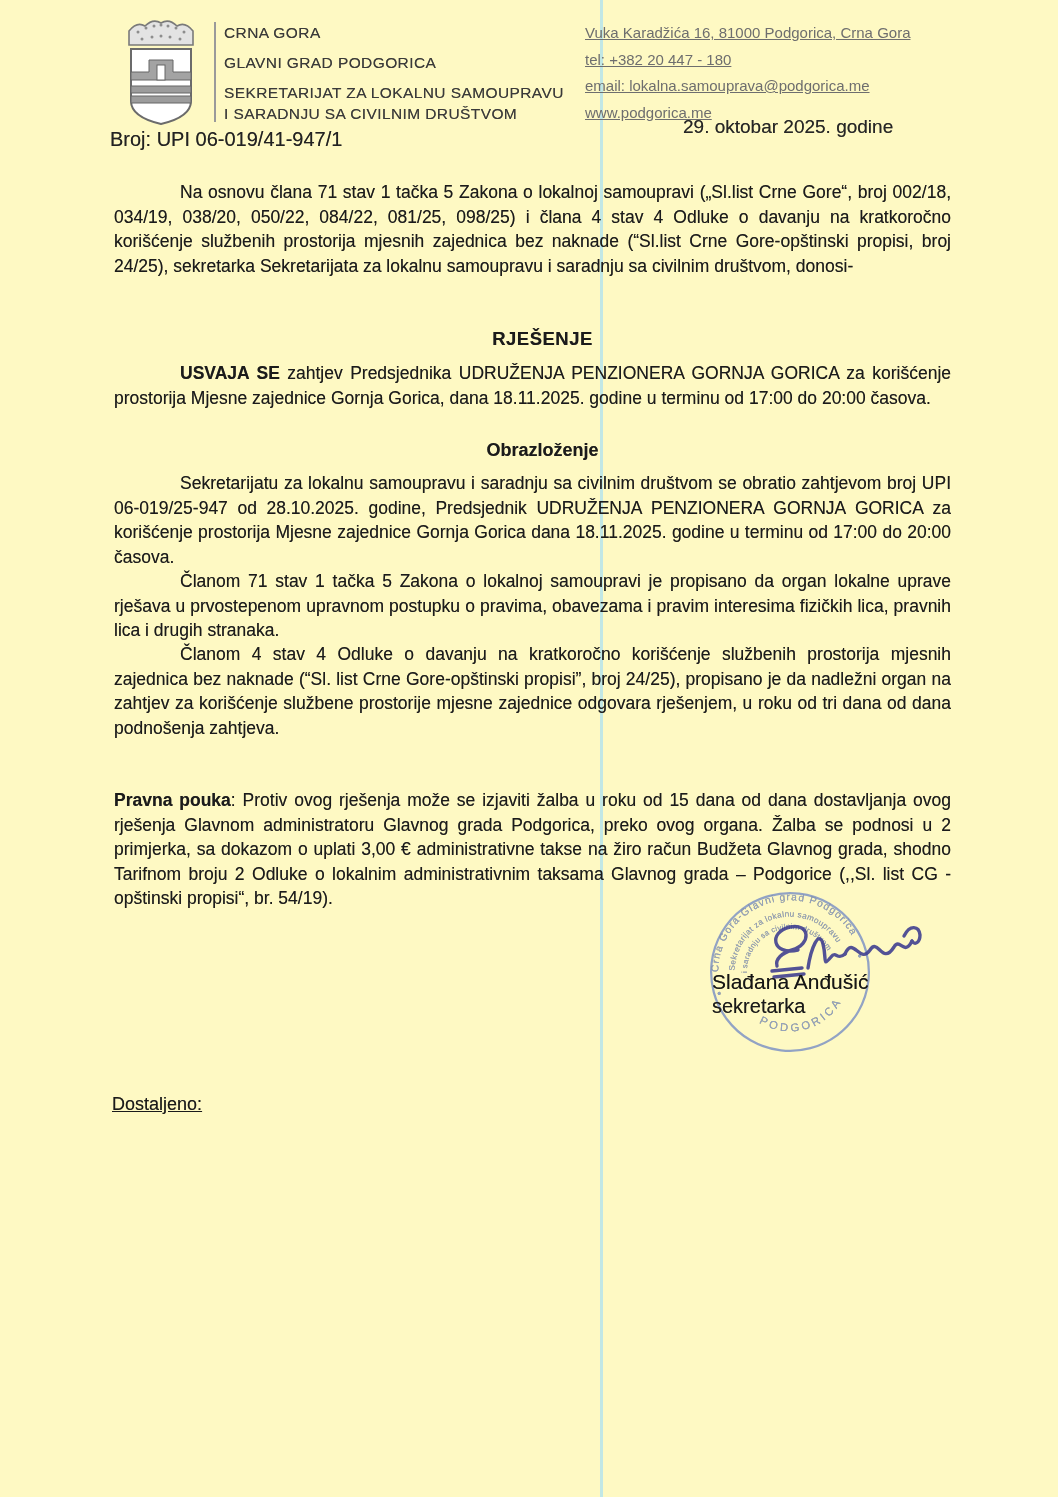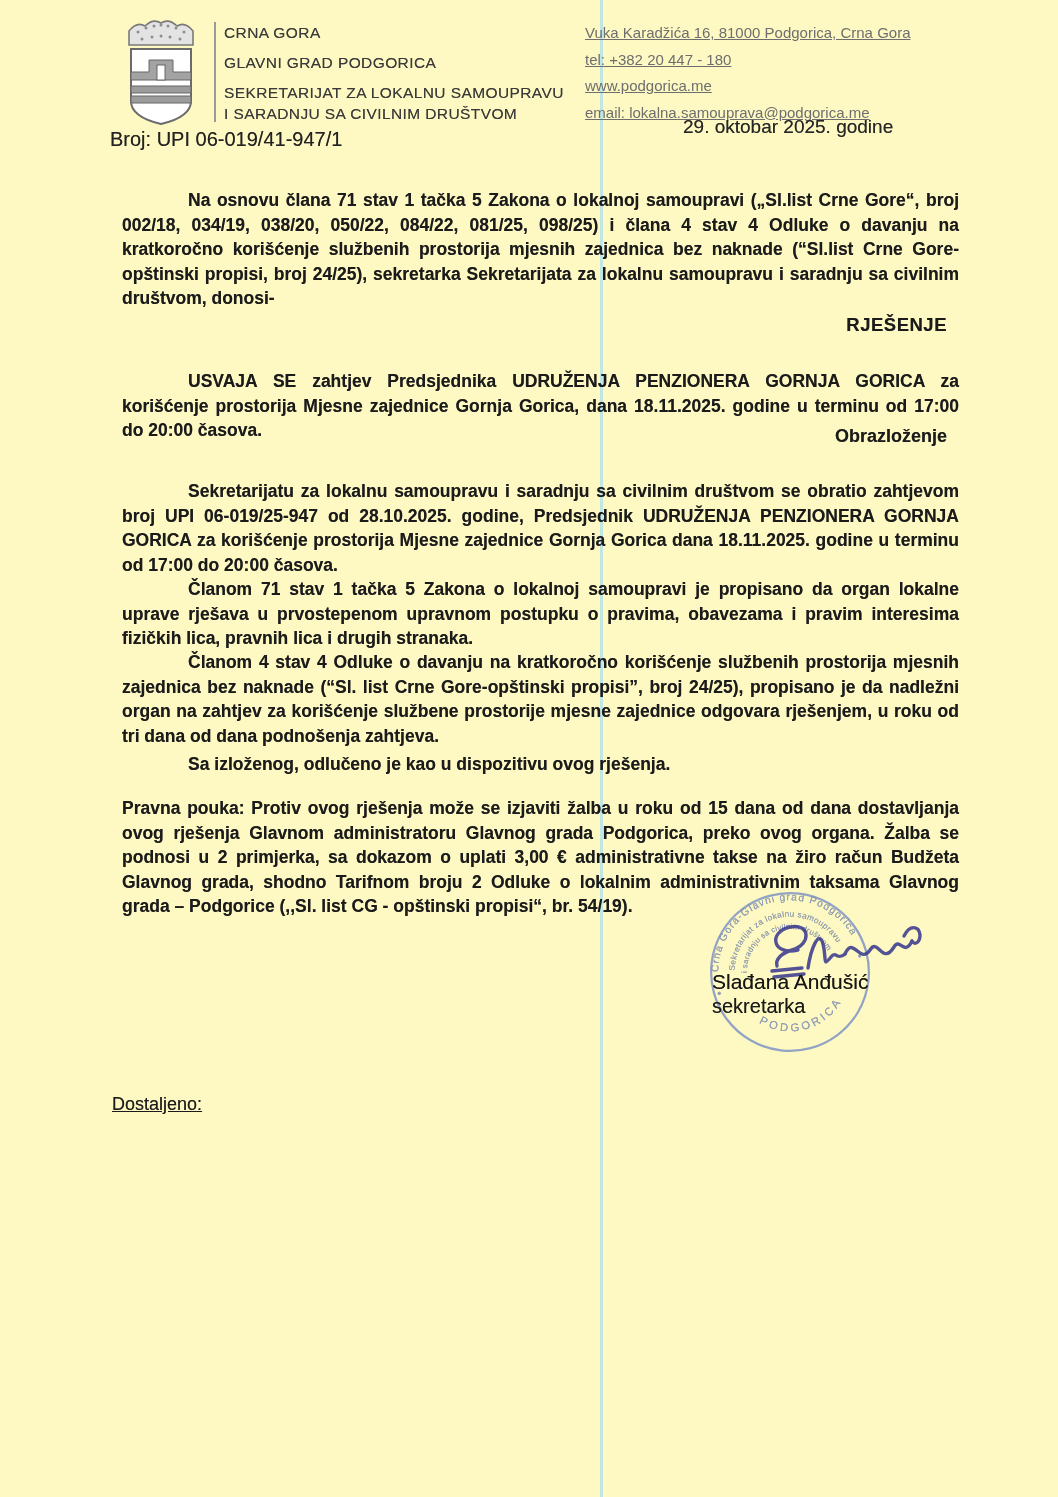--- a/index.html
+++ b/index.html
@@ -24,23 +24,23 @@
   .org .l0{top:2px;}
   .org .l1{top:32px;}
   .org .l2{top:62px;}
   .org .l3{top:83px;}
   .contact{position:absolute;left:585px;top:20px;font-size:15px;line-height:26.5px;
     color:#6e6e6e;text-shadow:none;white-space:nowrap;text-decoration:underline;}
   .ref-number{position:absolute;left:110px;top:128px;font-size:20px;color:#222;white-space:nowrap;}
   .doc-date{position:absolute;left:683px;top:116px;font-size:19px;color:#262626;white-space:nowrap;}
   
   .para{position:absolute;left:110px;width:837px;font-size:17.5px;line-height:24.5px;
-    text-align:justify;margin:12px;font-weight:bold;}
+    text-align:justify;margin:4px;}
   .indent{text-indent:66px;}
-  .center-head{position:absolute;left:110px;width:837px;text-align:right;font-weight:bold;margin:0;}
+  .center-head{position:absolute;left:110px;width:837px;text-align:center;font-weight:bold;margin:14px;}
   .p-intro{top:176px;}
   .h-title{top:314px;font-size:18.5px;letter-spacing:.5px;}
   .p-decision{top:357px;}
   .h-obraz{top:426px;font-size:18px;}
   .p-b1{top:467px;}
   .p-b2{top:565px;}
   .p-b3{top:638px;}
   .p-concl{top:740px;}
   .p-legal{top:784px;}
   
@@ -94,40 +94,39 @@
   <div class="org">
     <div class="l0">CRNA GORA</div>
     <div class="l1">GLAVNI GRAD PODGORICA</div>
     <div class="l2">SEKRETARIJAT ZA LOKALNU SAMOUPRAVU</div>
     <div class="l3">I SARADNJU SA CIVILNIM DRUŠTVOM</div>
   </div>
 
   <div class="contact">
     <div>Vuka Karadžića 16, 81000 Podgorica, Crna Gora</div>
     <div>tel: +382 20 447 - 180</div>
+    <div>email: lokalna.samouprava@podgorica.me</div>
     <div>www.podgorica.me</div>
-    <div>email: lokalna.samouprava@podgorica.me</div>
   </div>
 
   <div class="ref-number">Broj: UPI 06-019/41-947/1</div>
   <div class="doc-date">29. oktobar 2025. godine</div>
 
   <p class="para indent p-intro">Na osnovu člana 71 stav 1 tačka 5 Zakona o lokalnoj samoupravi („Sl.list Crne Gore“, broj 002/18, 034/19, 038/20, 050/22, 084/22, 081/25, 098/25) i člana 4 stav 4 Odluke o davanju na kratkoročno korišćenje službenih prostorija mjesnih zajednica bez naknade (“Sl.list Crne Gore-opštinski propisi, broj 24/25), sekretarka Sekretarijata za lokalnu samoupravu i saradnju sa civilnim društvom, donosi-</p>
 
   <h2 class="center-head h-title">RJEŠENJE</h2>
 
   <p class="para indent p-decision"><b>USVAJA SE</b><span> zahtjev Predsjednika UDRUŽENJA PENZIONERA GORNJA GORICA za korišćenje prostorija Mjesne zajednice Gornja Gorica, dana 18.11.2025. godine u terminu od 17:00 do 20:00 časova.</span></p>
 
   <h3 class="center-head h-obraz">Obrazloženje</h3>
 
   <p class="para indent p-b1">Sekretarijatu za lokalnu samoupravu i saradnju sa civilnim društvom se obratio zahtjevom broj UPI 06-019/25-947 od 28.10.2025. godine, Predsjednik UDRUŽENJA PENZIONERA GORNJA GORICA za korišćenje prostorija Mjesne zajednice Gornja Gorica dana 18.11.2025. godine u terminu od 17:00 do 20:00 časova.</p>
   <p class="para indent p-b2">Članom 71 stav 1 tačka 5 Zakona o lokalnoj samoupravi je propisano da organ lokalne uprave rješava u prvostepenom upravnom postupku o pravima, obavezama i pravim interesima fizičkih lica, pravnih lica i drugih stranaka.</p>
   <p class="para indent p-b3">Članom 4 stav 4 Odluke o davanju na kratkoročno korišćenje službenih prostorija mjesnih zajednica bez naknade (“Sl. list Crne Gore-opštinski propisi”, broj 24/25), propisano je da nadležni organ na zahtjev za korišćenje službene prostorije mjesne zajednice odgovara rješenjem, u roku od tri dana od dana podnošenja zahtjeva.</p>
 
-  <p class="para indent p-concl">Sa izloženog, odlučeno je kao u dispozitivu ovog rješenja.</p>
 
   <p class="para p-legal"><b>Pravna pouka</b><span>: Protiv ovog rješenja može se izjaviti žalba u roku od 15 dana od dana dostavljanja ovog rješenja Glavnom administratoru Glavnog grada Podgorica, preko ovog organa. Žalba se podnosi u 2 primjerka, sa dokazom o uplati 3,00 € administrativne takse na žiro račun Budžeta Glavnog grada, shodno Tarifnom broju 2 Odluke o lokalnim administrativnim taksama Glavnog grada – Podgorice (,,Sl. list CG - opštinski propisi“, br. 54/19).</span></p>
 
   <svg class="stamp" viewBox="0 0 164 164">
     <defs>
       <path id="arcTop" d="M 12,82 A 70,70 0 0 1 152,82"></path>
       <path id="arcIn1" d="M 28,82 A 54,54 0 0 1 136,82"></path>
       <path id="arcIn2" d="M 40,82 A 42,42 0 0 1 124,82"></path>
       <path id="arcBot" d="M 24,82 A 58,58 0 0 0 140,82"></path>
     </defs>

